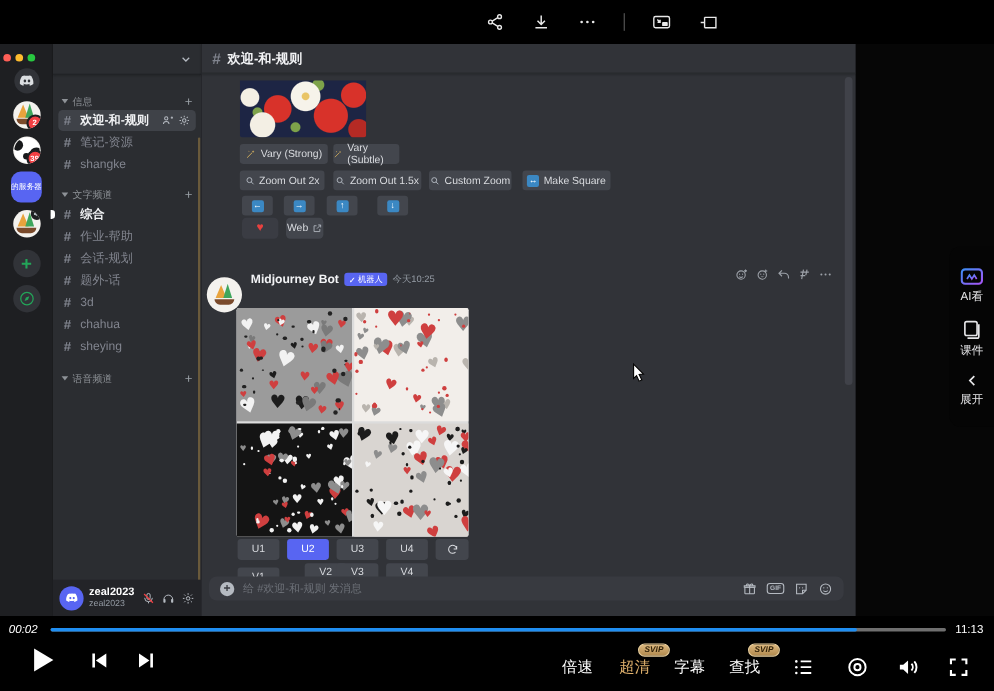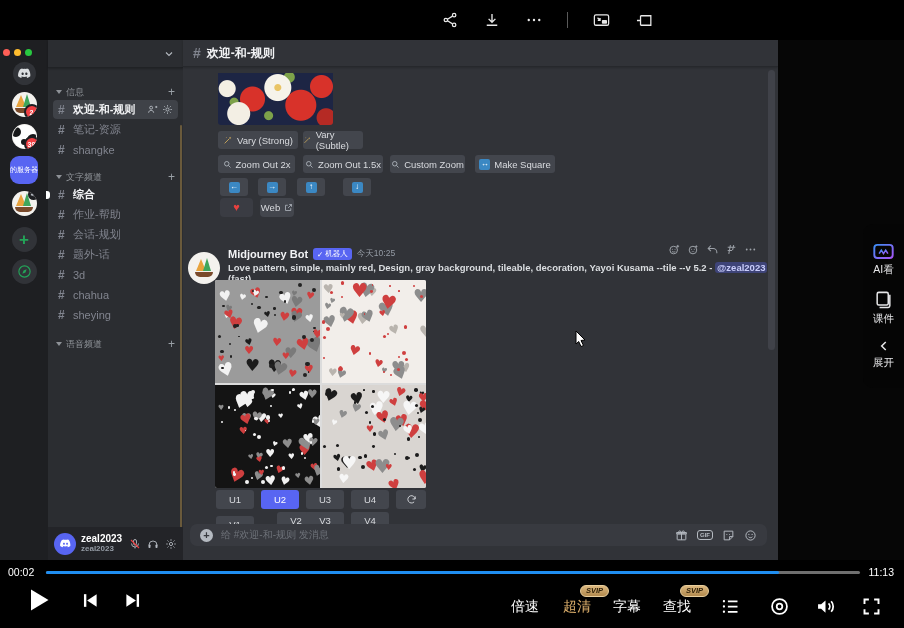--- a/index.html
+++ b/index.html
@@ -47,21 +47,21 @@
   .cat{display:flex;align-items:center;gap:3px;color:#8e9297;font-size:9px;padding:0 8px 0 8px;height:14px;cursor:pointer;}
   .cat .caret{width:0;height:0;border-left:3px solid transparent;border-right:3px solid transparent;border-top:4px solid #8e9297;margin-right:1px;}
   .catplus{margin-left:auto;font-size:12px;font-weight:normal;font-style:normal;color:#9aa0a6;cursor:pointer;}
   .ch{display:flex;align-items:center;gap:5px;height:19px;margin:1px 5px;padding:0 5px;border-radius:4px;color:#82858f;font-size:11px;cursor:pointer;position:relative;}
   .ch .hash{color:#80848e;font-size:12px;font-weight:bold;width:10px;}
   .ch.sel{background:#3f4248;color:#f2f3f5;font-weight:bold;}
   .ch.sel .chicons{margin-left:auto;display:flex;gap:4px;color:#b5bac1;}
   .ch.unread{color:#f2f3f5;font-weight:bold;}
   .udot{position:absolute;left:-7px;top:6px;width:4px;height:8px;border-radius:0 3px 3px 0;background:#fff;}
   .amber{position:absolute;right:1px;top:85px;width:2px;height:450px;background:rgba(185,146,74,.45);border-radius:2px;}
-  .userbar{position:absolute;left:0;bottom:0;width:135px;height:33px;background:#232428;display:flex;align-items:center;padding:0 6px;box-sizing:border-box;gap:5px;font-weight:bold;}
+  .userbar{position:absolute;left:0;bottom:0;width:135px;height:33px;background:#232428;display:flex;align-items:center;padding:0 6px;box-sizing:border-box;gap:5px;}
   .uav{width:22px;height:22px;border-radius:50%;background:#5865f2;display:flex;align-items:center;justify-content:center;flex:none;cursor:pointer;}
   .unames{line-height:1.05;overflow:hidden;}
   .unames b{display:block;color:#fff;font-size:10px;}
   .unames i{display:block;color:#949ba4;font-size:8px;font-style:normal;}
   .uicons{margin-left:auto;display:flex;gap:6px;color:#b5bac1;align-items:center;}
   .uicons span{cursor:pointer;position:relative;}
 
   
   .chat{position:absolute;left:183px;top:0;width:595px;height:520px;background:#313338;}
   .chat-header{position:absolute;left:0;top:0;width:100%;height:27px;border-bottom:1px solid #26282c;display:flex;align-items:center;gap:6px;padding-left:10px;box-sizing:border-box;box-shadow:0 1px 2px rgba(0,0,0,.2);}
@@ -118,21 +118,21 @@
   .subtitle{position:absolute;left:285px;top:479px;width:380px;text-align:center;color:#fff;font-size:26px;font-weight:bold;letter-spacing:1px;z-index:8;
     text-shadow:-2px -2px 0 #000,2px -2px 0 #000,-2px 2px 0 #000,2px 2px 0 #000,0 -2px 0 #000,0 2px 0 #000,-2px 0 0 #000,2px 0 0 #000;}
 
   
   .spanel{position:absolute;right:0;top:224px;width:41px;height:164px;background:#050505;border-radius:10px 0 0 10px;
           display:flex;flex-direction:column;align-items:center;justify-content:center;gap:13px;z-index:9;}
   .sp-item{display:flex;flex-direction:column;align-items:center;gap:3px;color:#e6e6e8;font-size:10.5px;cursor:pointer;}
 
   
   .pbar{position:absolute;left:0;top:560px;width:904px;height:68px;background:#000;}
-  .ptime{position:absolute;left:8px;top:6px;color:#fff;font-size:10.5px;}
+  .ptime{position:absolute;left:8px;top:6px;color:#fff;font-size:10.5px;font-style:italic;}
   .pdur{position:absolute;right:10px;top:6px;color:#fff;font-size:10.5px;}
   .ptrack{position:absolute;left:46px;right:44px;top:11px;height:3px;background:#6f6f6f;border-radius:2px;cursor:pointer;}
   .pfill{position:absolute;left:0;top:0;height:3px;border-radius:2px;display:block;}
   .pctl{position:absolute;left:0;top:0;width:100%;height:68px;}
   .pbtn{position:absolute;color:#fff;cursor:pointer;}
   .plabel{position:absolute;top:38px;color:#fff;font-size:14px;cursor:pointer;}
   .svip{position:absolute;top:-13px;left:17px;background:linear-gradient(#dcb87f,#b28a4e);border:1px solid #e9cf9d;border-radius:7px;color:#2e1f07;font-size:7.5px;font-weight:bold;font-style:italic;padding:1px 5px;line-height:1.1;}
   .picon{position:absolute;top:36px;color:#fff;cursor:pointer;}
 
   .cursor{position:absolute;z-index:10;pointer-events:none;}
@@ -467,25 +467,20 @@
               <path d="M5 8h14M5 14h8M10 4l-3 16M16 4l-2 9"></path>
             </svg>
         </span>
         <span>
           <svg width="13" height="13" viewBox="0 0 24 24" fill="currentColor">
               <circle cx="5" cy="12" r="1.7"></circle>
               <circle cx="12" cy="12" r="1.7"></circle>
               <circle cx="19" cy="12" r="1.7"></circle>
             </svg>
         </span>
-      </div>
-      <div class="promptline">
-        <span>Love pattern, simple, mainly red, Design, gray background, tileable, decoration, Yayoi Kusama --tile --v 5.2 -</span>
-        <span class="mention">@zeal2023</span>
-        <span>(fast)</span>
       </div>
 
       <div class="mjgrid">
         <div class="quad" style="background: rgb(155, 155, 155);">
             <span class="h" style="left: 33.851%; top: 6.35318%; font-size: 13.9px; color: rgb(207, 63, 63); transform: rotate(-18deg);">♥</span>
             <span class="h" style="left: 8.5735%; top: 31.8756%; font-size: 6.1px; color: rgb(242, 242, 242); transform: rotate(14deg);">♥</span>
             <span class="h" style="left: 71.3784%; top: 26.2142%; font-size: 15.2px; color: rgb(207, 63, 63); transform: rotate(2deg);">♥</span>
             <span class="h" style="left: 54.2673%; top: 55.3949%; font-size: 11.1px; color: rgb(207, 63, 63); transform: rotate(5deg);">♥</span>
             <span class="h" style="left: 61.6465%; top: 30.522%; font-size: 12.1px; color: rgb(207, 63, 63); transform: rotate(9deg);">♥</span>
             <span class="h" style="left: 8.4168%; top: 28.3322%; font-size: 11.6px; color: rgb(207, 63, 63); transform: rotate(-17deg);">♥</span>

